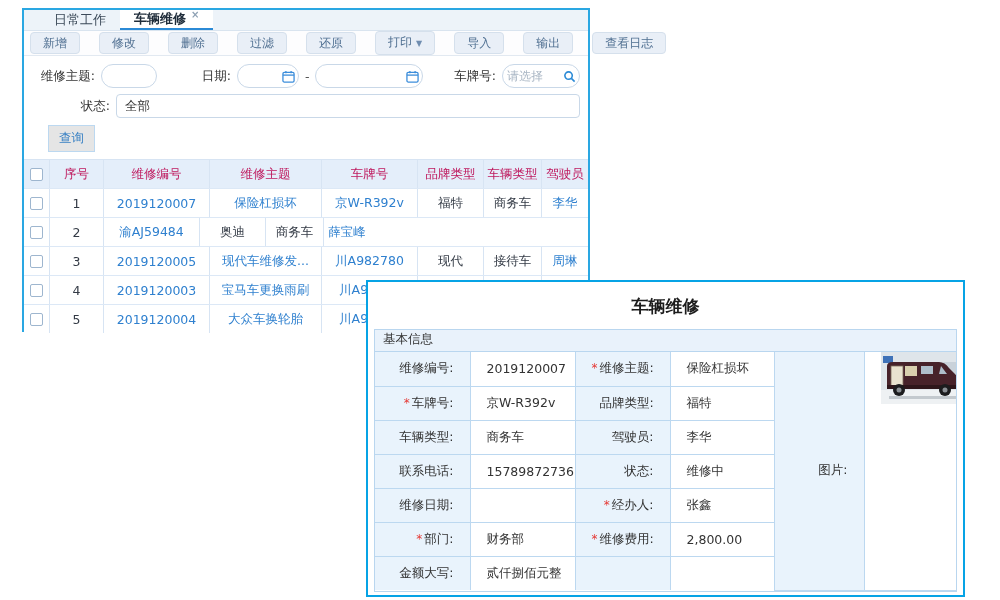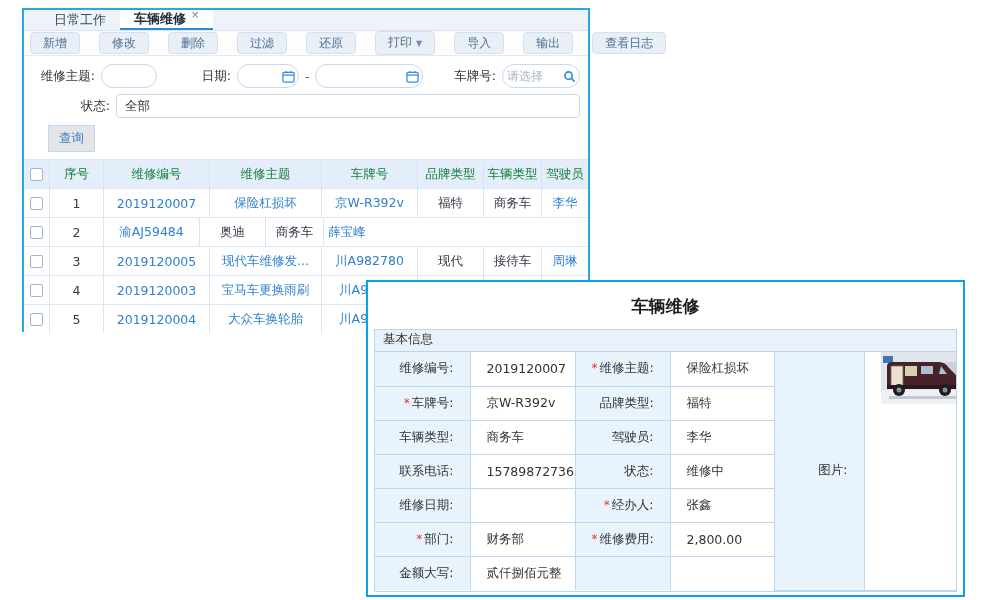--- a/index.html
+++ b/index.html
@@ -27,21 +27,21 @@
     font-family:inherit; padding:0 4px; outline:none; }
   .inp::placeholder { color:#a9b6c4; }
   .input-wrap { position:relative; display:inline-flex; align-items:center; }
   .input-wrap .icon-right { position:absolute; right:4px; pointer-events:auto; display:flex; }
   .sel { border:1px solid #c9d8e8; border-radius:4px; background:#fff; height:24px; display:flex; align-items:center;
     padding:0 8px; font-size:12.5px; color:#333; flex:1; }
   .qbtn { margin:5px 0 5px 16px; background:#e5e5e5; border:1px solid #bcd8f0; border-radius:0;
     color:#3a82c4; font-size:12.5px; padding:4px 10px; cursor:pointer; font-family:inherit; }
 
   .grid { flex:1; display:flex; flex-direction:column; border-top:1px solid #d7e4f3; margin-top:2px; }
-  .g-head { display:flex; background:#e4eefa; color:#15803d; font-size:12.5px; height:28px; align-items:center; }
+  .g-head { display:flex; background:#e4eefa; color:#be185d; font-size:12.5px; height:28px; align-items:center; }
   .g-row { display:flex; font-size:12.5px; color:#333a45; height:29px; align-items:center; border-top:1px solid #dce8f6; background:#fff; }
   .gc { display:flex; align-items:center; justify-content:center; height:100%; border-right:1px solid #d7e4f3; overflow:hidden; white-space:nowrap; }
   .gc.last { border-right:none; }
   .c-chk { width:26px; } .c-no { width:54px; } .c-code { width:106px; } .c-sub { width:112px; }
   .c-plate { width:96px; } .c-brand { width:66px; } .c-type { width:58px; } .c-drv { width:46px; }
   .blue { color:#2f80cf; }
   .chk { width:13px; height:13px; border:1px solid #9eb6cf; border-radius:2px; background:#fff; cursor:pointer; }
 
   
   .detail-panel { position:absolute; left:366px; top:280px; width:599px; height:317px;

